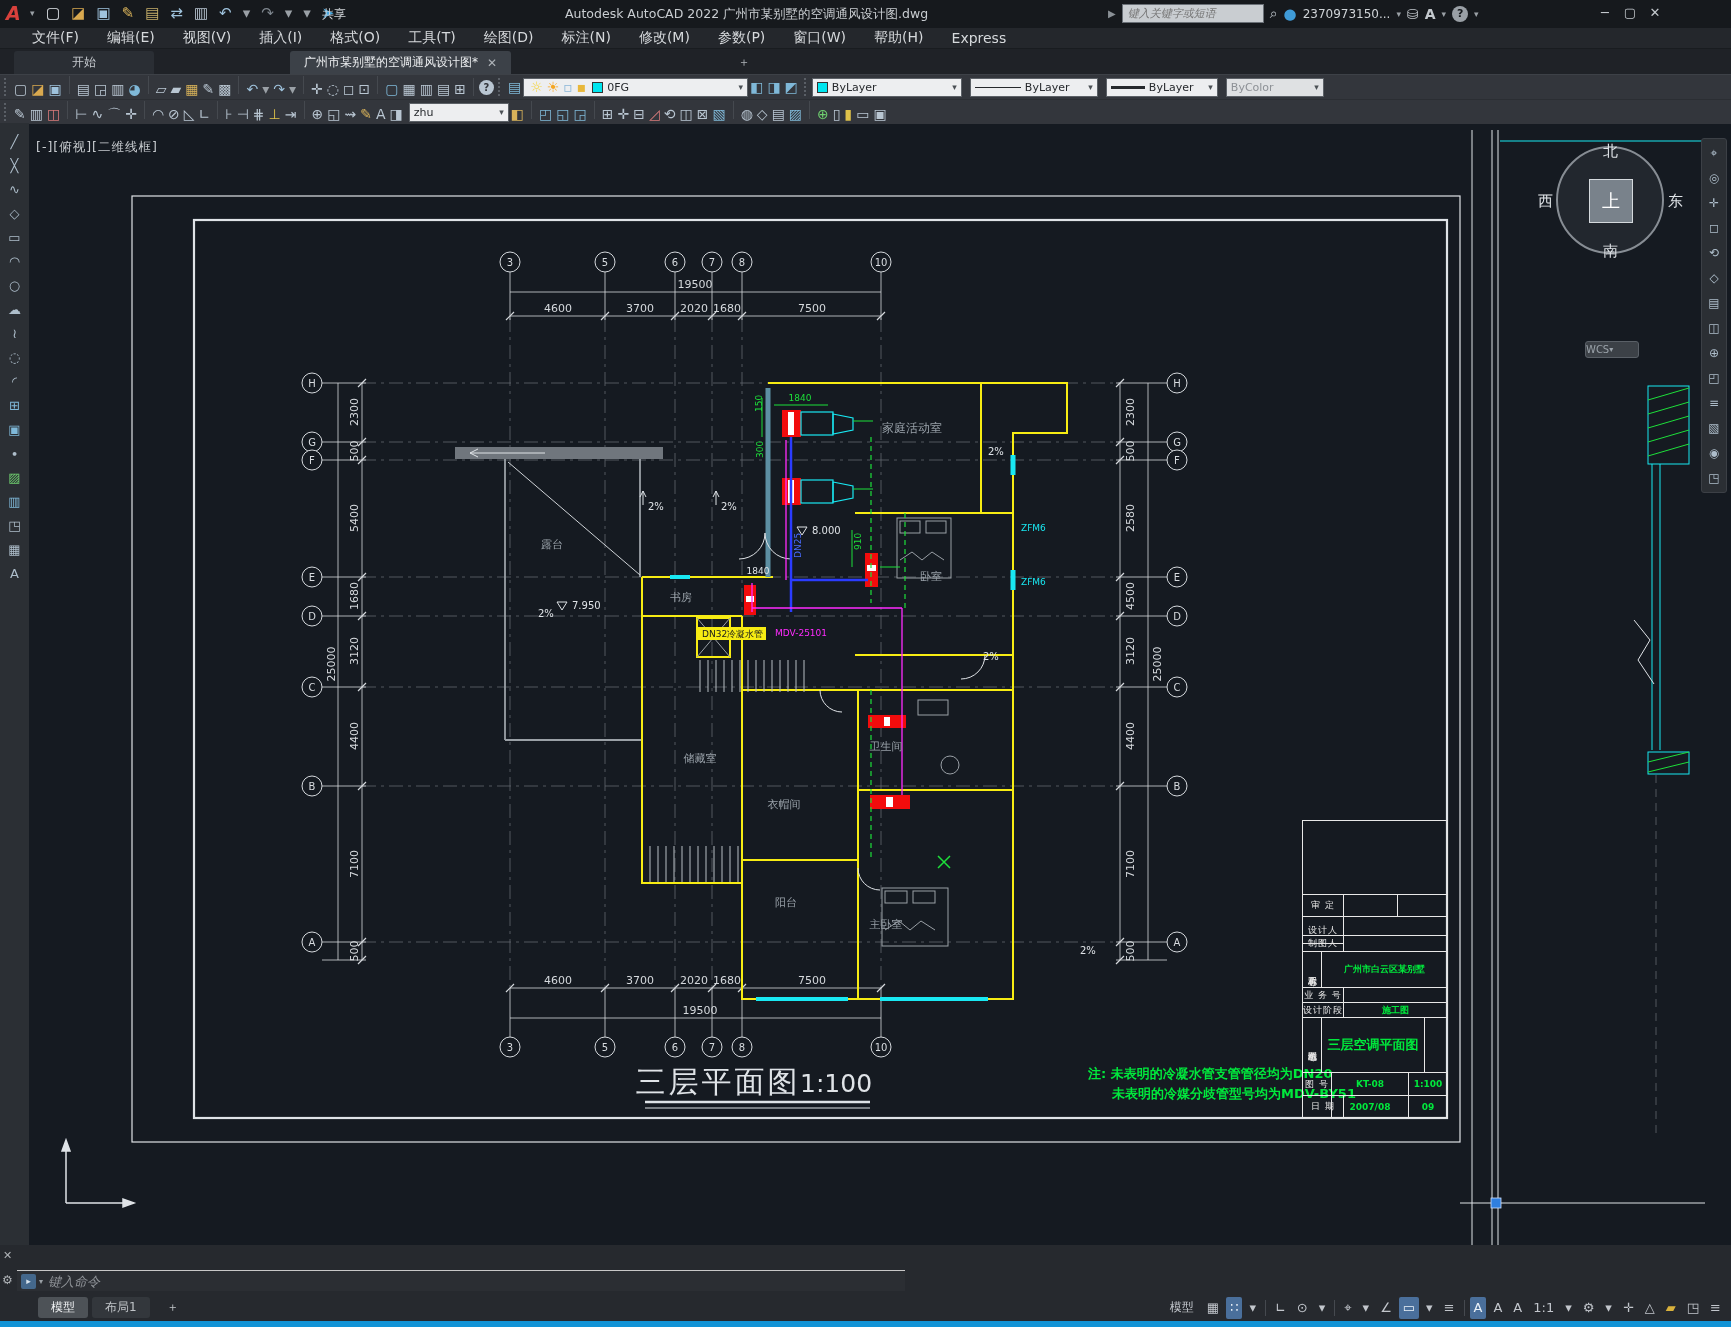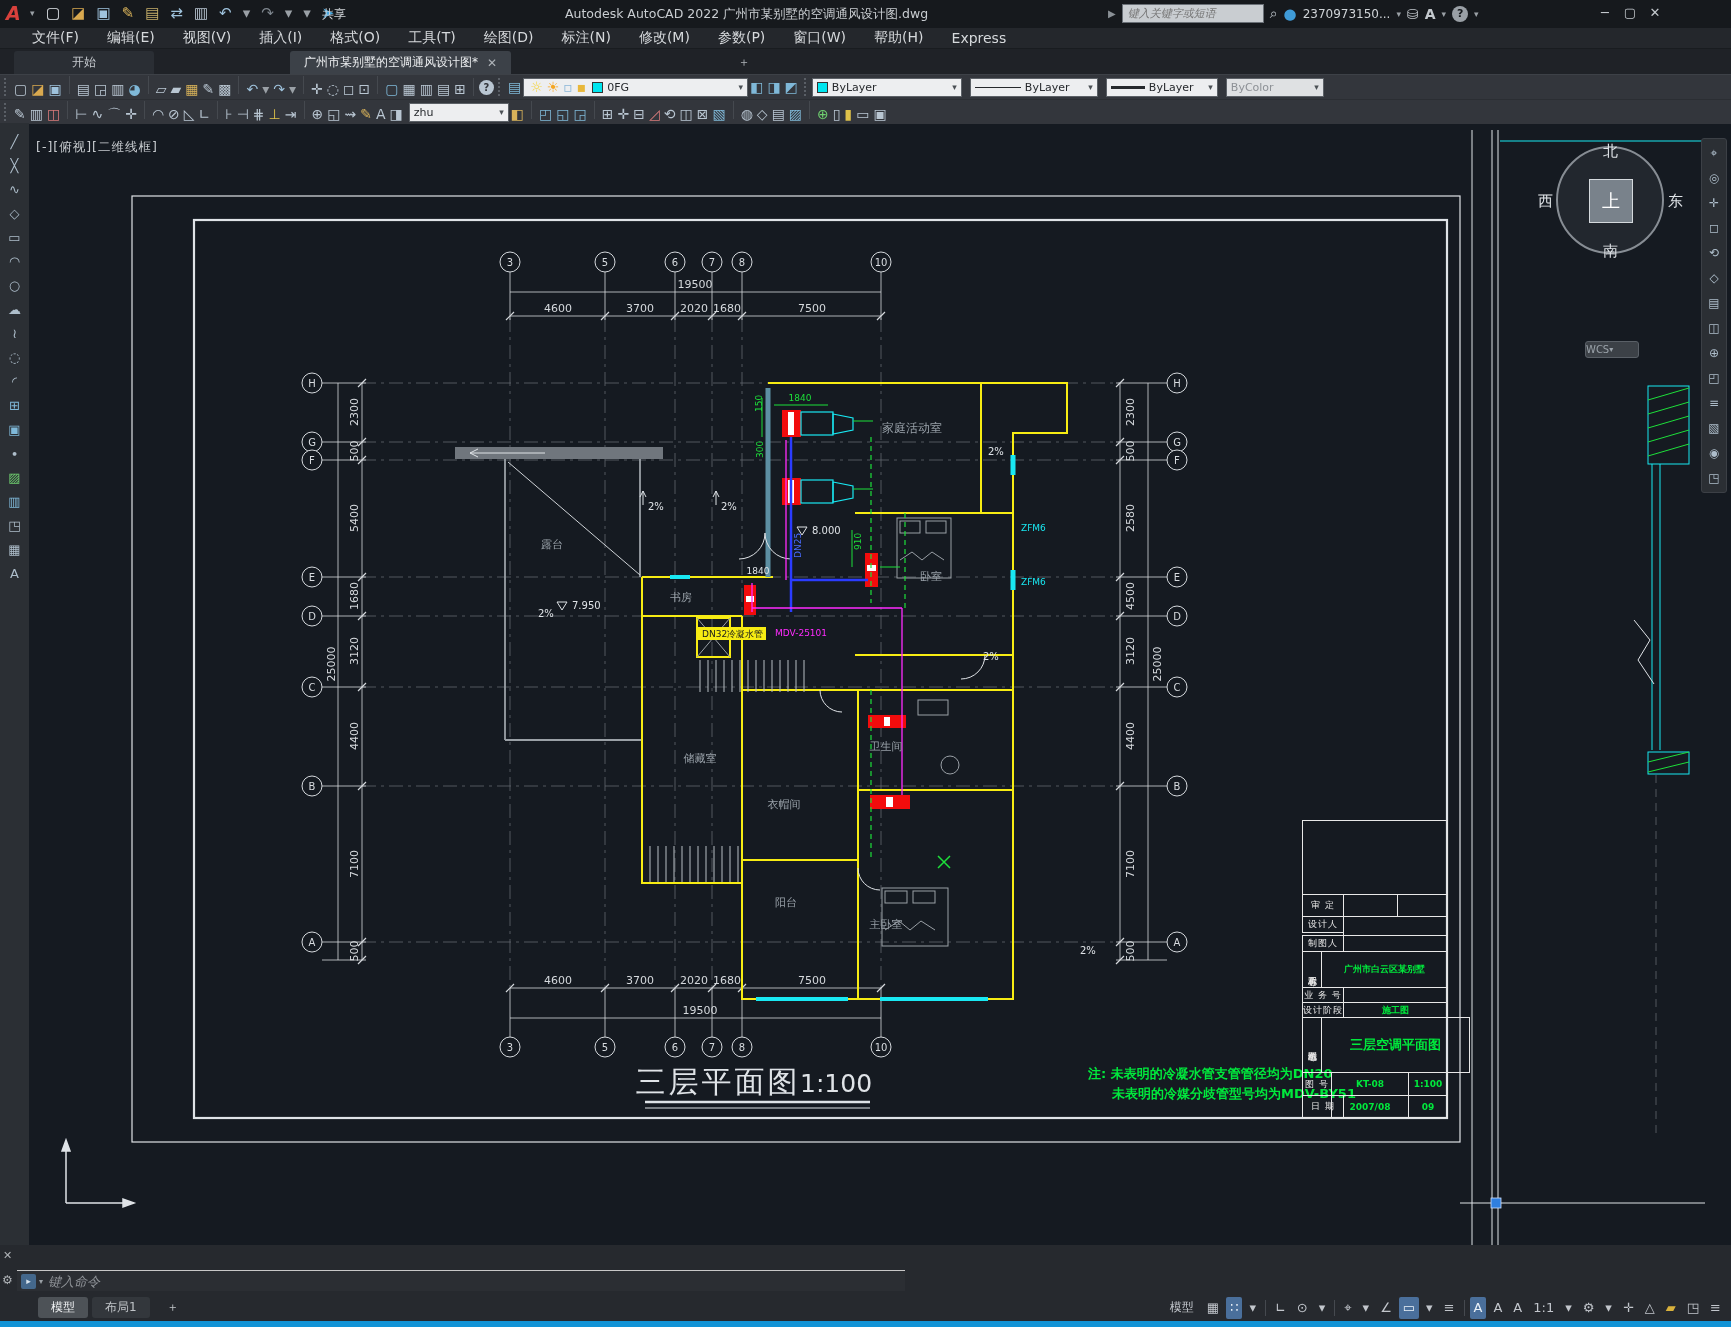--- a/index.html
+++ b/index.html
@@ -510,32 +510,32 @@
   <div id="wcs" class="abs">
     <span>WCS</span>
       <span style="font-size:8px">▾</span>
   </div>
 
   <div id="tblock" class="abs">
     <div class="cell" style="left:0;top:0;width:146px;height:75px"></div>
     <div class="cell lab" style="left:0;top:74px;width:42px;height:23px">审  定</div>
     <div class="cell" style="left:41px;top:74px;width:55px;height:23px"></div>
     <div class="cell" style="left:95px;top:74px;width:51px;height:23px"></div>
-    <div class="cell lab" style="left:0;top:96px;width:42px;height:17px">设计人</div>
+    <div class="cell lab" style="left:0;top:96px;width:42px;height:28px">设计人</div>
     <div class="cell" style="left:41px;top:96px;width:105px;height:20px"></div>
     <div class="cell lab" style="left:0;top:115px;width:42px;height:17px">制图人</div>
     <div class="cell" style="left:41px;top:115px;width:105px;height:17px"></div>
     <div class="cell lab vert" style="left:0;top:131px;width:20px;height:37px">工程名称</div>
     <div class="cell grnv" style="left:19px;top:131px;width:127px;height:37px">广州市白云区某别墅</div>
     <div class="cell lab" style="left:0;top:167px;width:42px;height:16px">业 务 号</div>
     <div class="cell" style="left:41px;top:167px;width:105px;height:16px"></div>
     <div class="cell lab" style="left:0;top:182px;width:42px;height:16px">设计阶段</div>
     <div class="cell grnv" style="left:41px;top:182px;width:105px;height:16px">施工图</div>
     <div class="cell lab vert" style="left:0;top:197px;width:20px;height:56px">图纸名称</div>
-    <div class="cell grnv" style="left:19px;top:197px;width:149px;height:56px;font-size:13px">三层空调平面图</div>
+    <div class="cell grnv" style="left:19px;top:197px;width:104px;height:56px;font-size:13px">三层空调平面图</div>
     <div class="cell lab" style="left:0;top:252px;width:30px;height:24px">图 号</div>
     <div class="cell grnv" style="left:29px;top:252px;width:78px;height:24px">KT-08</div>
     <div class="cell grnv" style="left:106px;top:252px;width:40px;height:24px">1:100</div>
     <div class="cell lab" style="left:0;top:275px;width:42px;height:23px">日 期</div>
     <div class="cell grnv" style="left:29px;top:275px;width:78px;height:23px">2007/08</div>
     <div class="cell grnv" style="left:106px;top:275px;width:40px;height:23px">09</div>
   </div>
 
   <div id="cmdarea" class="abs">
     <span id="cmd-x" class="abs">✕</span>

